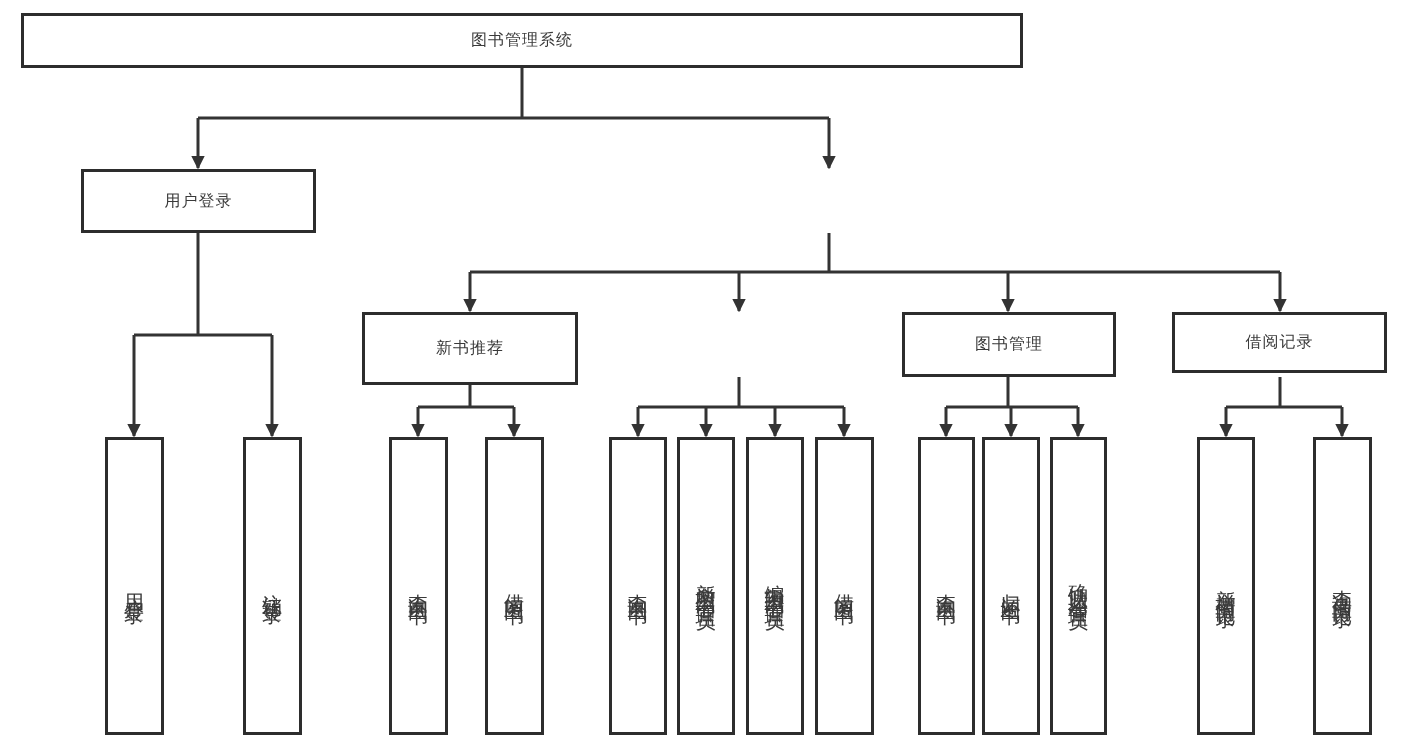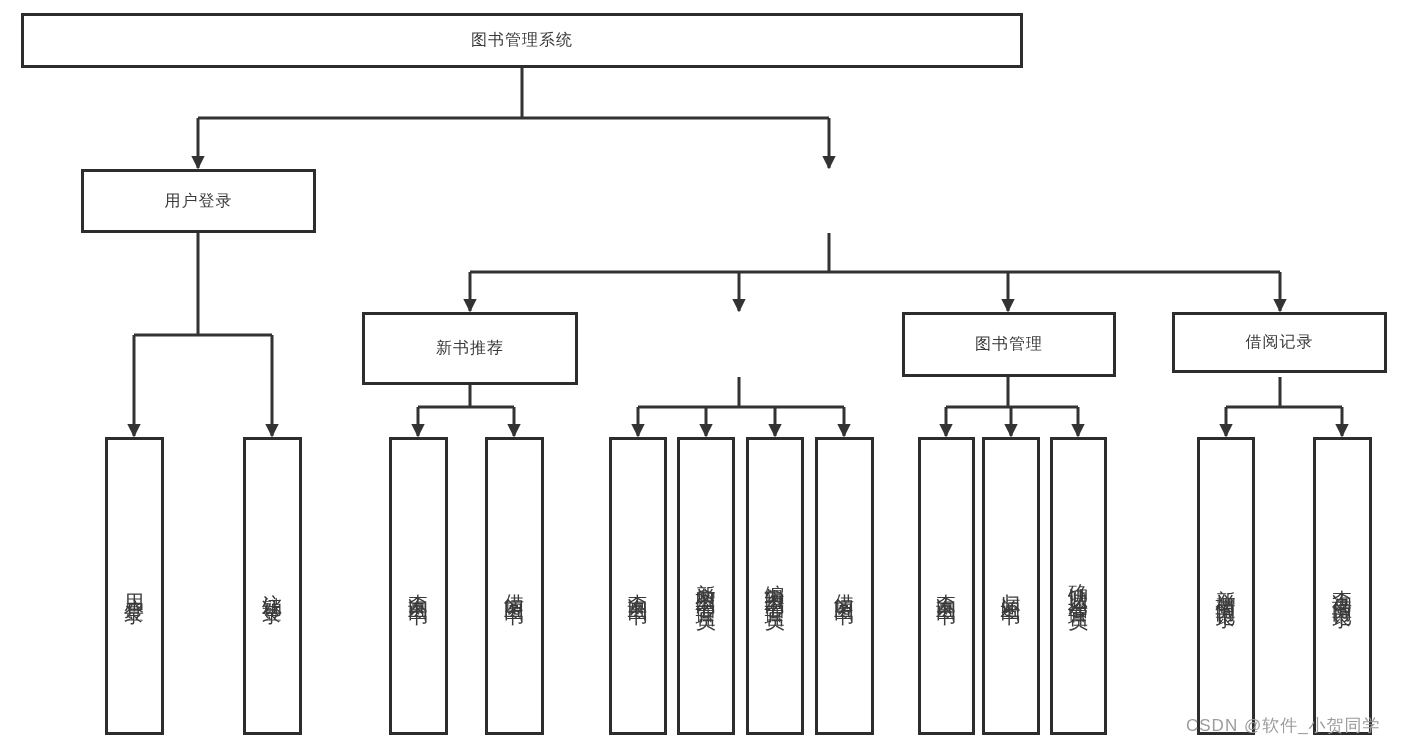--- a/index.html
+++ b/index.html
@@ -142,15 +142,14 @@
     <span class="vtext">确认归还（管理员）</span>
   </div>
 
   <div class="node vbox" style="left:1197px;top:437px;width:58px;height:298px;">
     <span class="vtext">新增借阅记录</span>
   </div>
   <div class="node vbox" style="left:1313px;top:437px;width:59px;height:298px;">
     <span class="vtext">查询借阅记录</span>
   </div>
 
-  <div class="watermark">CSDN @软件_小贺同学</div>
 
 </div>
 
 </body></html>

